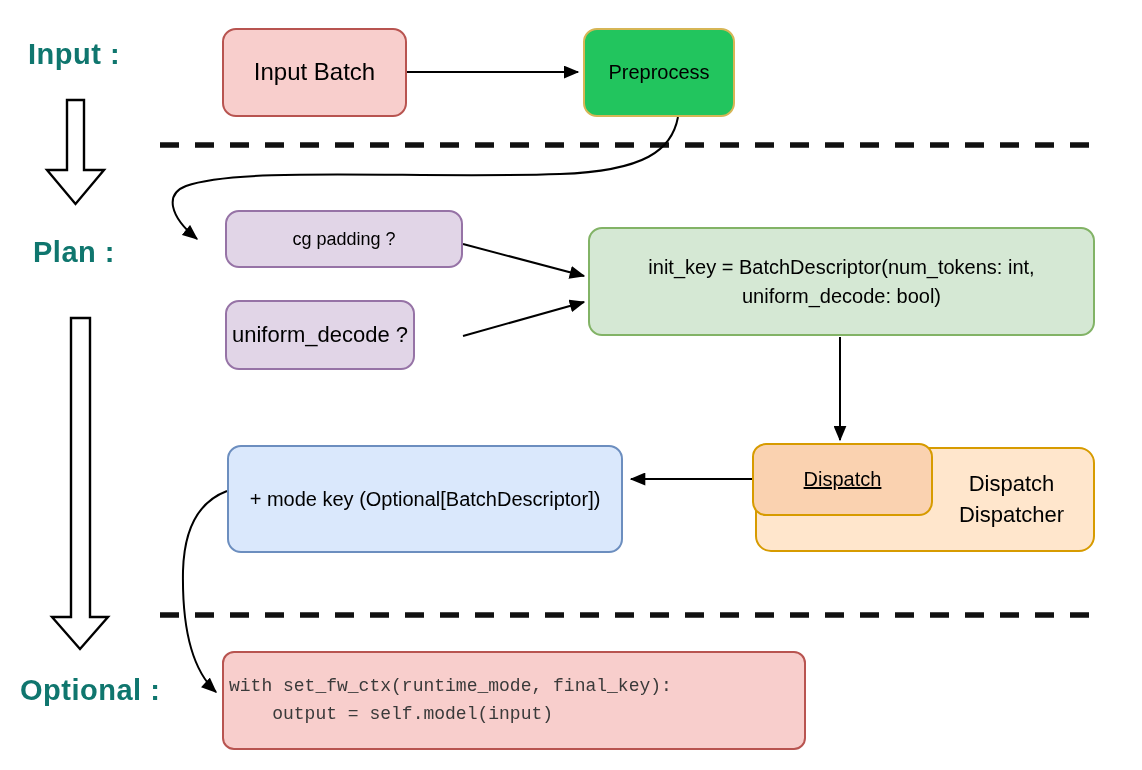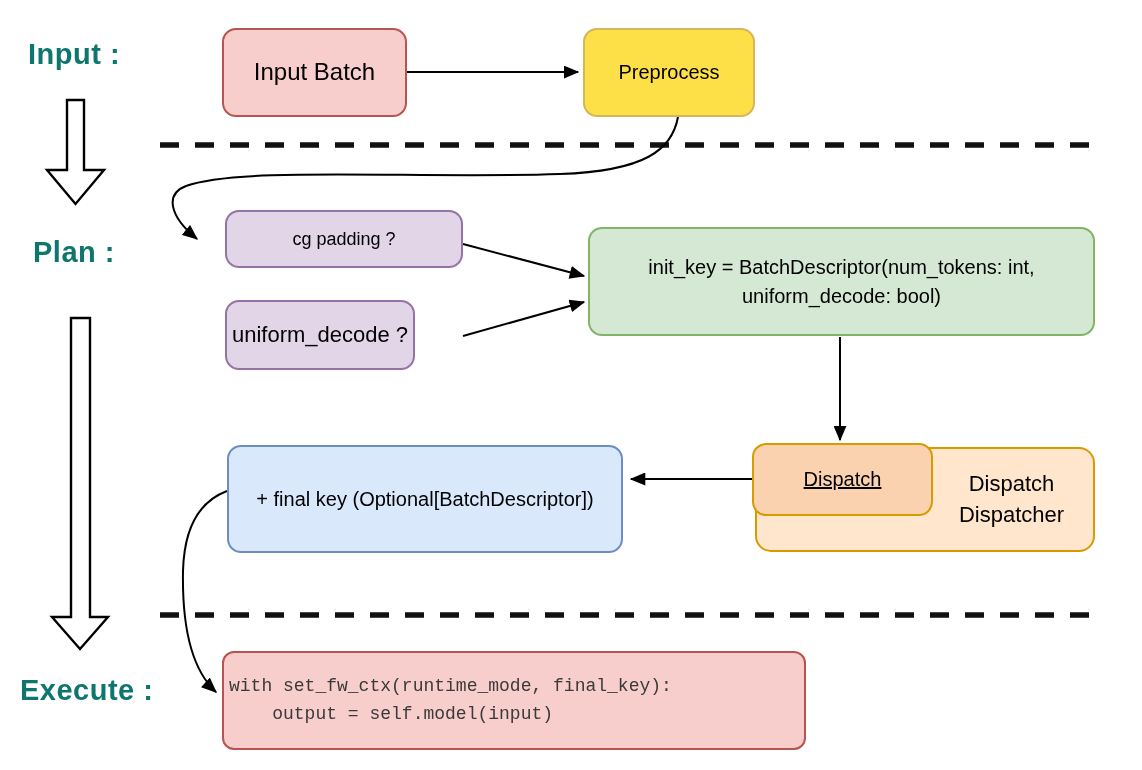--- a/index.html
+++ b/index.html
@@ -16,22 +16,22 @@
   .stage-plan    { left:33px;  top:236px; }
   .stage-execute { left:20px;  top:674px; }
   .node {
     position:absolute; box-sizing:border-box; border:2px solid #000;
     border-radius:14px; display:flex; flex-direction:column;
     align-items:center; justify-content:center; text-align:center;
     line-height:1.35;
   }
   .node-input-batch { left:222px; top:28px;  width:185px; height:89px;
     background:#f8cecc; border-color:#b85450; font-size:24px; }
-  .node-preprocess  { left:583px; top:28px;  width:172px; height:89px;
-    background:#fde047; border-color:#d6b656; font-size:20px; }
+  .node-preprocess  { left:583px; top:28px;  width:152px; height:89px;
+    background:#22c55e; border-color:#d6b656; font-size:20px; }
   .node-cg-padding  { left:225px; top:210px; width:238px; height:58px;
     background:#e1d5e7; border-color:#9673a6; font-size:18px; }
   .node-uniform-decode { left:225px; top:300px; width:190px; height:70px;
     background:#e1d5e7; border-color:#9673a6; font-size:22px; }
   .node-init-key { left:588px; top:227px; width:507px; height:109px;
     background:#d5e8d4; border-color:#82b366; font-size:20px; line-height:1.42; }
   .node-cudagraph-outer { left:755px; top:447px; width:340px; height:105px;
     background:#ffe6cc; border-color:#d79b00; border-radius:16px; }
   .node-dispatch { left:752px; top:443px; width:181px; height:73px;
     background:#fad2b0; border-color:#d79b00; font-size:20px; z-index:3;text-decoration:underline; }
@@ -70,21 +70,21 @@
     <path d="M 678,117 C 672,150 645,171 560,174 C 420,179 240,166 186,186 C 165,194 169,216 197,239" fill="none" stroke="#000" stroke-width="2" marker-end="url(#ah)"></path>
     <path d="M 463,244 L 584,276" fill="none" stroke="#000" stroke-width="2" marker-end="url(#ah)"></path>
     <path d="M 463,336 L 584,302" fill="none" stroke="#000" stroke-width="2" marker-end="url(#ah)"></path>
     <path d="M 840,337 L 840,440" fill="none" stroke="#000" stroke-width="2" marker-end="url(#ah)"></path>
     <path d="M 752,479 L 631,479" fill="none" stroke="#000" stroke-width="2" marker-end="url(#ah)"></path>
     <path d="M 227,491 C 195,503 184,534 183,571 C 182,626 192,670 216,692" fill="none" stroke="#000" stroke-width="2" marker-end="url(#ah)"></path>
   </svg>
 
   <div class="stage stage-input">Input :</div>
   <div class="stage stage-plan">Plan :</div>
-  <div class="stage stage-execute">Execute :</div>
+  <div class="stage stage-execute">Optional :</div>
 
   <div class="node node-input-batch">
     <span>Input Batch</span>
   </div>
 
   <div class="node node-preprocess">
     <span>Preprocess</span>
   </div>
 
   <div class="node node-cg-padding">
@@ -104,21 +104,21 @@
   <div class="cudagraph-label">
     <span>Dispatch</span>
     <span>Dispatcher</span>
   </div>
 
   <div class="node node-dispatch">
     <span>Dispatch</span>
   </div>
 
   <div class="node node-runtime-result">
-    <span>+ final key (Optional[BatchDescriptor])</span>
+    <span>+ mode key (Optional[BatchDescriptor])</span>
   </div>
 
   <div class="node node-execute-code">
     <span class="pre">with set_fw_ctx(runtime_mode, final_key):</span>
     <span class="pre">    output = self.model(input)</span>
   </div>
 
 </div>
 
 </body></html>

